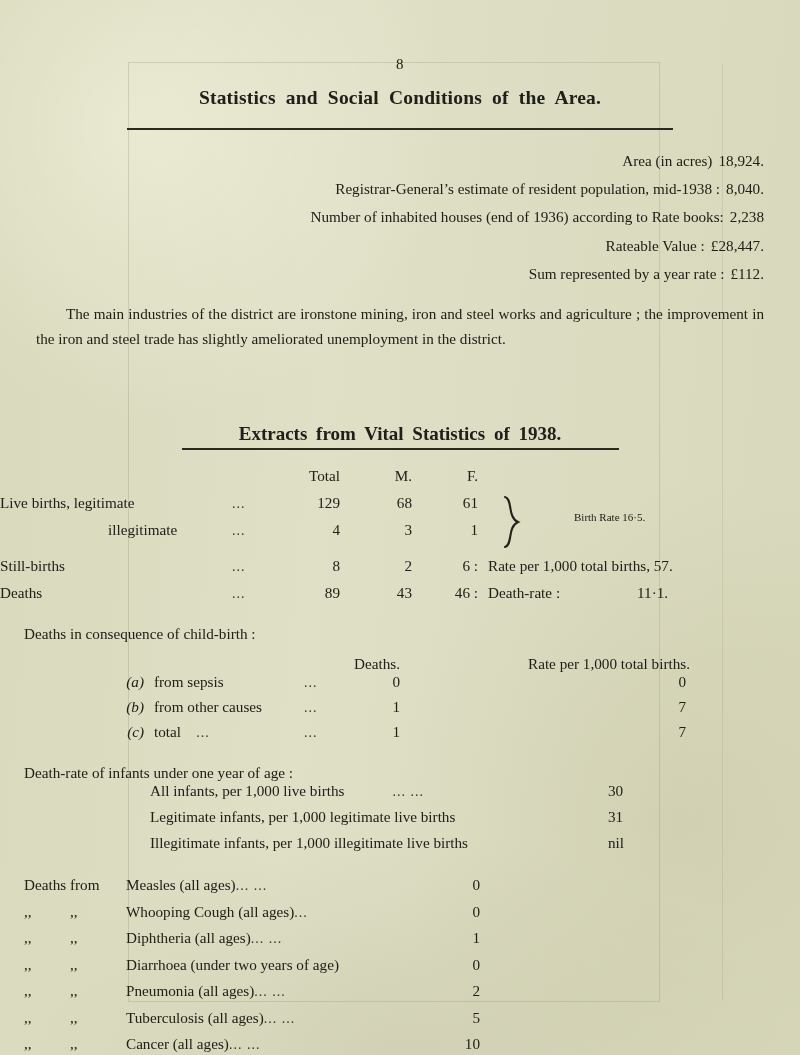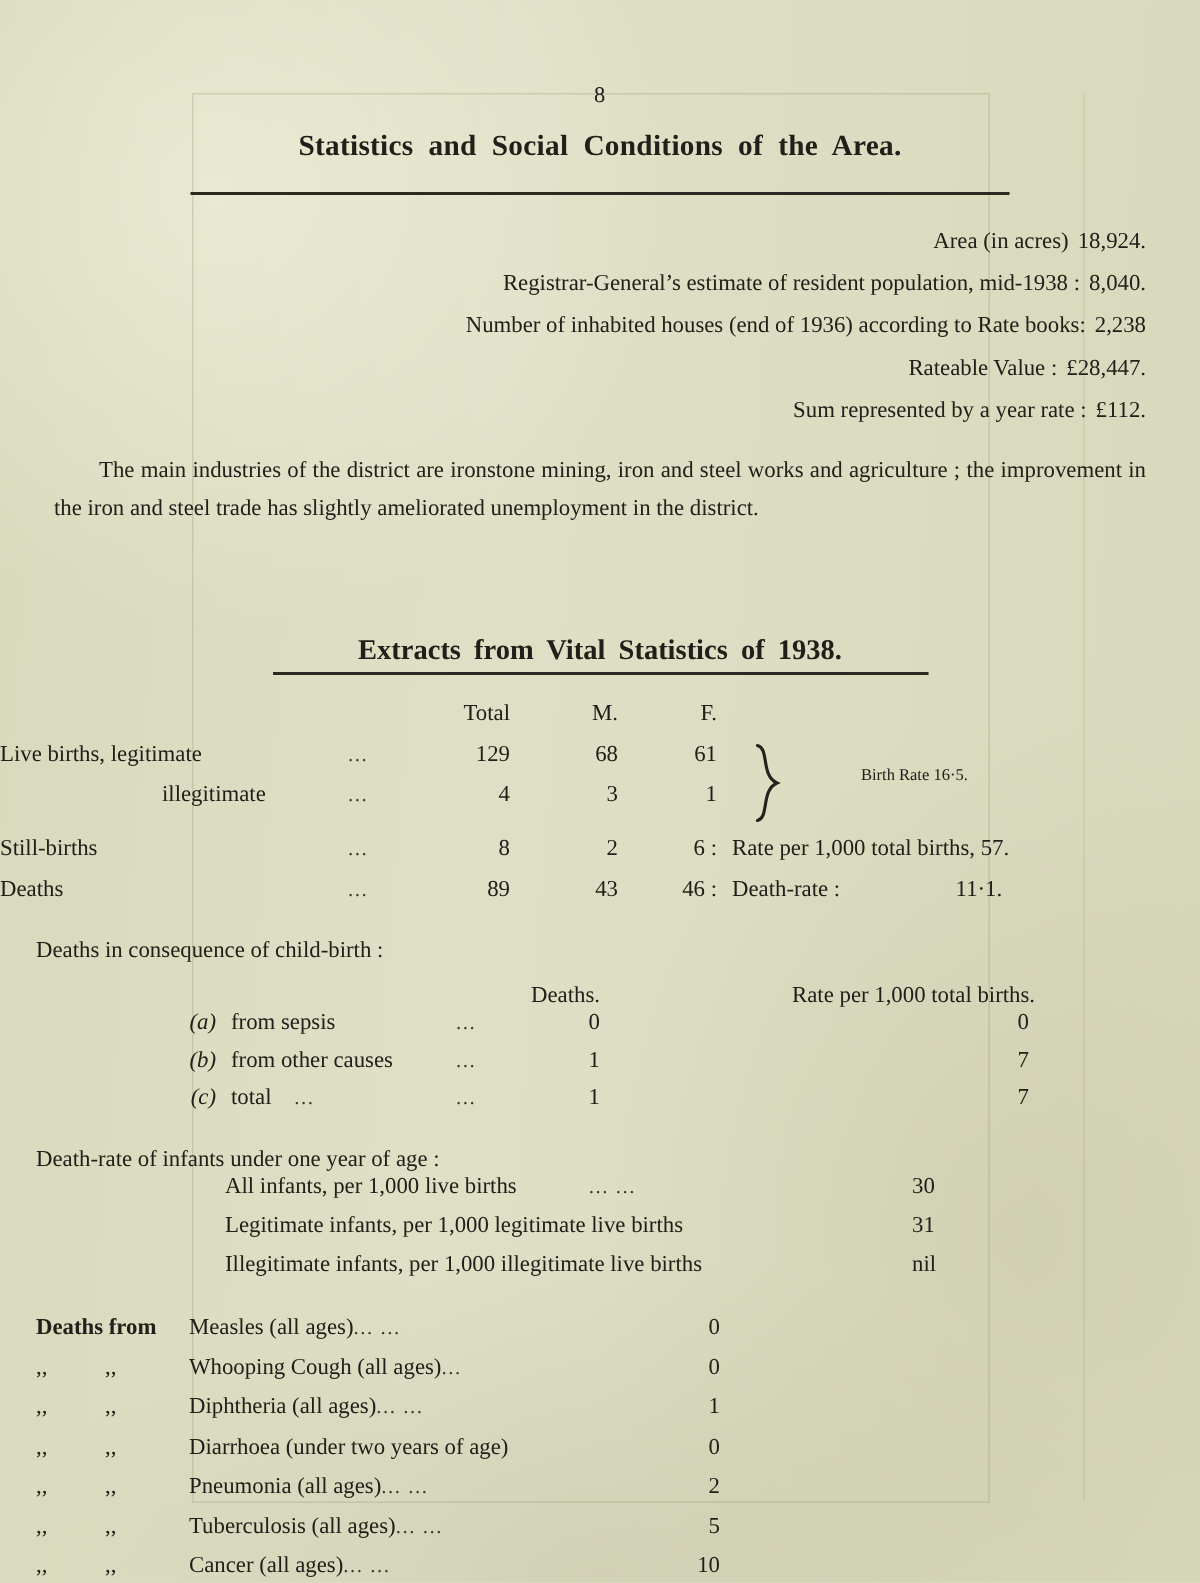--- a/index.html
+++ b/index.html
@@ -239,21 +239,20 @@
     display: flex;
     align-items: baseline;
     height: 26.5px;
     white-space: nowrap;
     position: relative;
   }
   .dl-pre {
     width: 126px;
     padding-left: 24px;
     box-sizing: border-box;
-    font-weight: bold;
   }
   .dl-ditto1 {
     width: 126px;
     padding-left: 24px;
     box-sizing: border-box;
     display: flex;
   }
   .dl-d1 { width: 46px; text-align: left; }
   .dl-d2 { width: 46px; text-align: left; }
   .dl-cause { }

